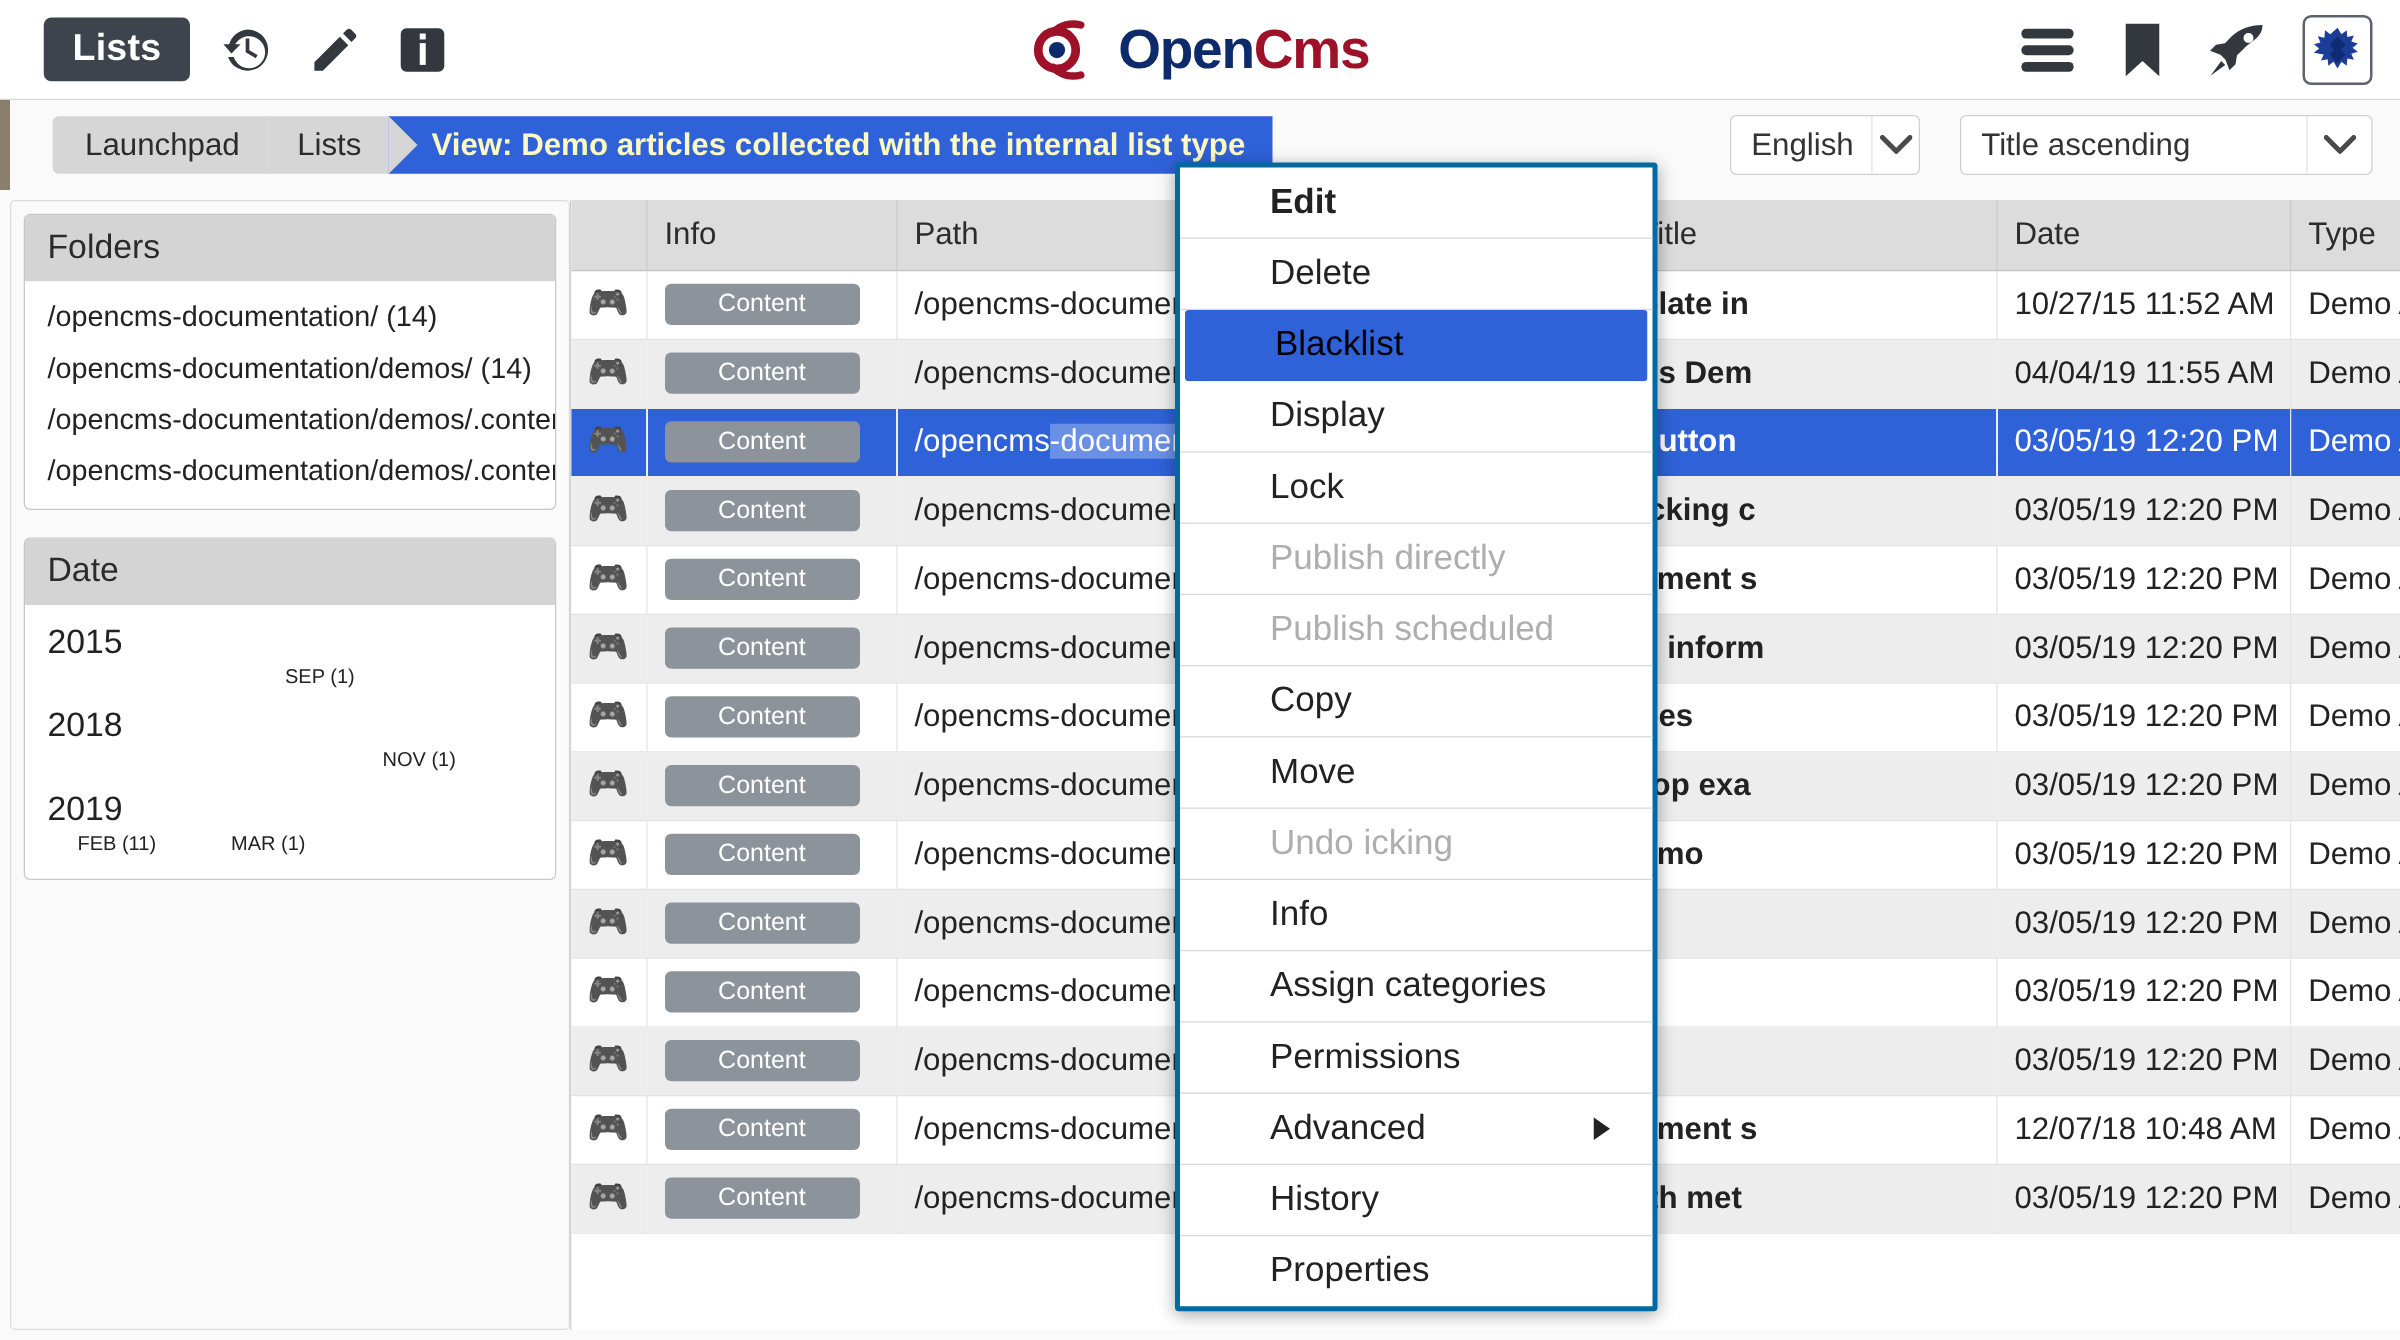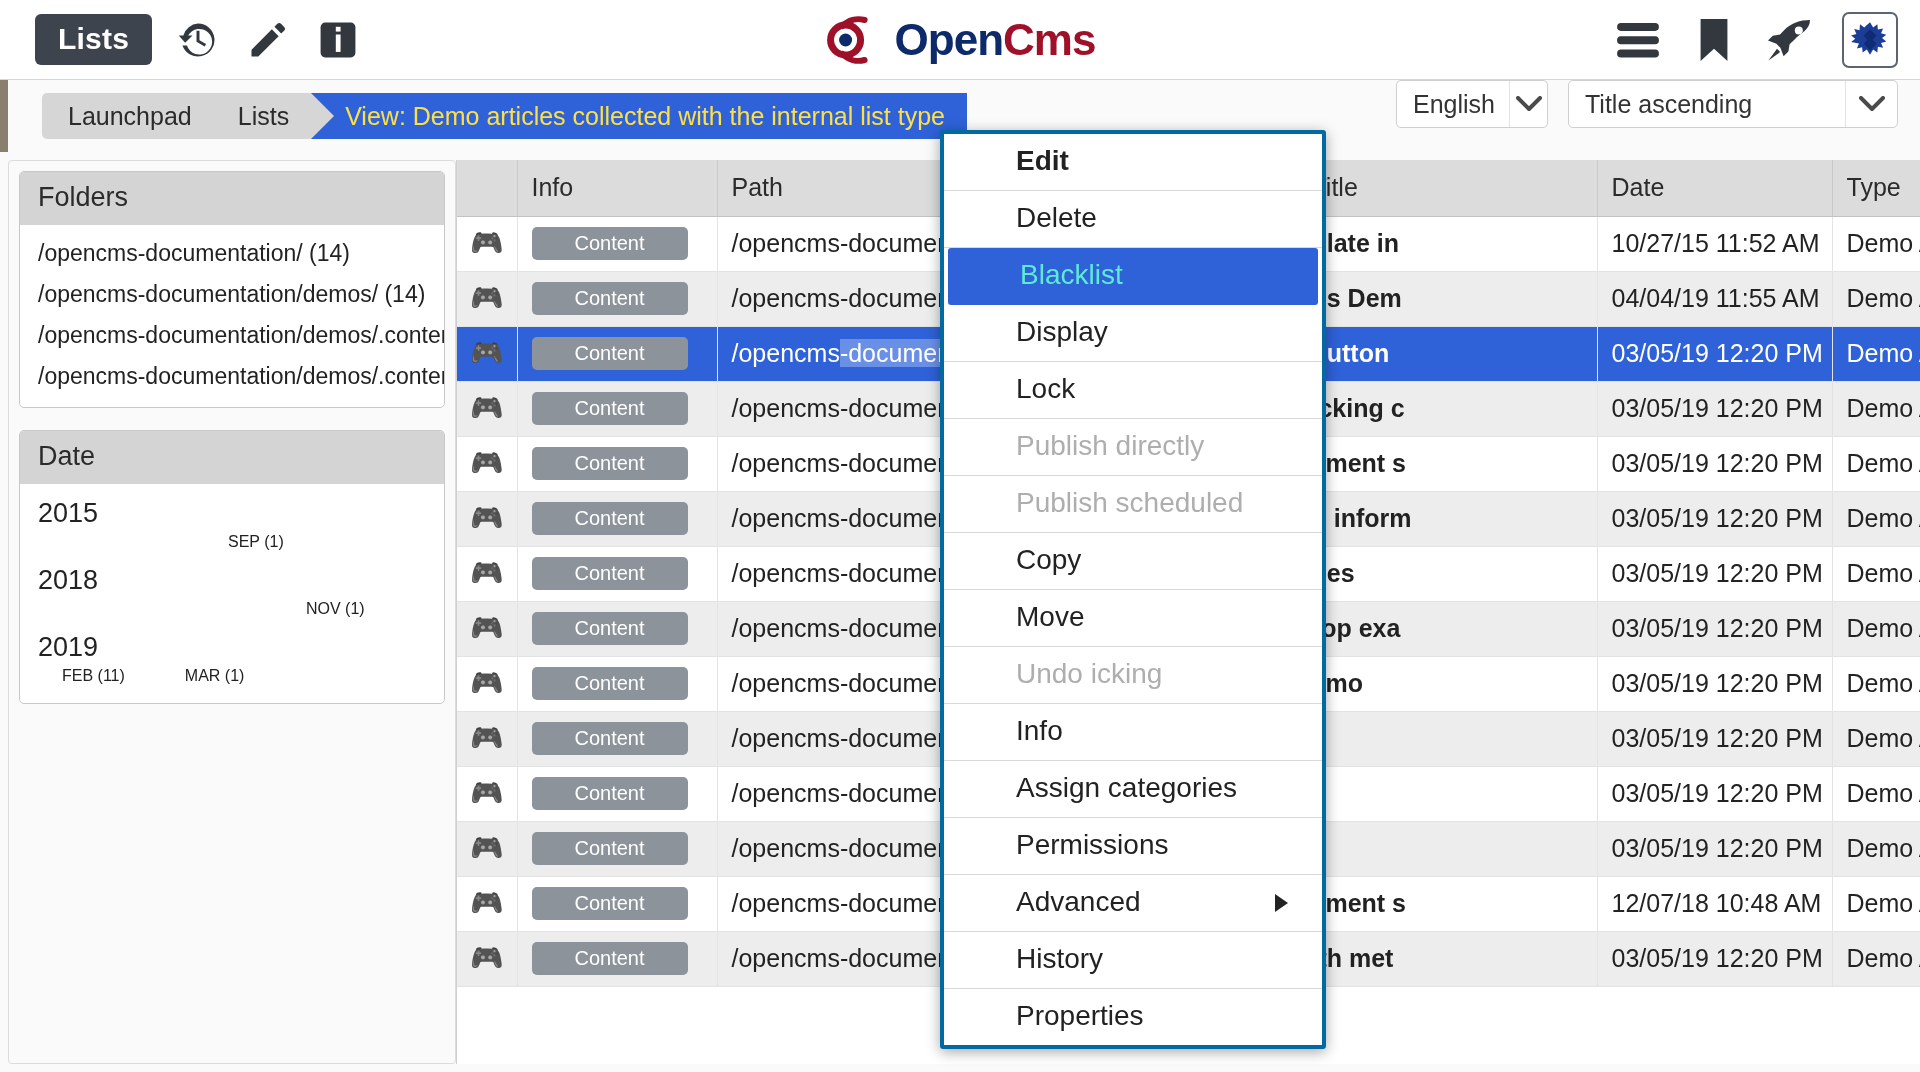--- a/index.html
+++ b/index.html
@@ -58,25 +58,25 @@
     font-size: 25px; height: 46px; padding: 0 22px 0 24px;
     white-space: nowrap;
   }
   .crumb:first-child { border-radius: 5px 0 0 5px; padding-left: 26px; }
   .crumb:after {
     content: ""; position: absolute; right: -23px; top: 0;
     width: 0; height: 0; z-index: 2;
     border-top: 23px solid transparent; border-bottom: 23px solid transparent;
     border-left: 23px solid #d6d6d6;
   }
-  .crumb.active { background: #2f62d8; color: #fde047; font-weight: normal; padding-left: 34px; }
+  .crumb.active { background: #2f62d8; color: #fef9c3; font-weight: bold; padding-left: 34px; }
   .crumb.active:after { border-left-color: #2f62d8; }
   .crumb.active:last-child:after { display: none; }
 
-  .ctrls { position: absolute; right: 22px; top: 80px; height: 72px; display: flex; gap: 20px; }
+  .ctrls { position: absolute; right: 22px; top: 80px; height: 72px; display: flex; align-items: center; gap: 32px; }
   .sel {
     height: 48px; background: #fff; border: 1px solid #cfcfcf; border-radius: 5px;
     display: flex; align-items: center; font-size: 25px; color: #333;
   }
   .sel .sel-val { padding: 0 14px 0 16px; white-space: nowrap; }
   .sel .sel-arrow {
     width: 52px; height: 100%; border-left: 1px solid #e2e2e2;
     display: flex; align-items: center; justify-content: center; color: #5a5a5a;
   }
   .sel-lang { width: 152px; }
@@ -151,21 +151,21 @@
     z-index: 50; box-shadow: 0 3px 14px rgba(0,0,0,.35);
   }
   .ctxitem {
     font-size: 28px; color: #222; padding: 11px 0 13px 72px;
     border-bottom: 1px solid #d8d8d8; cursor: pointer; position: relative;
     white-space: nowrap;
   }
   .ctxitem:last-child { border-bottom: none; }
   .ctxitem.bold { font-weight: bold; }
   .ctxitem.disabled { color: #aeaeae; cursor: default; }
-  .ctxitem.hl { background: #2f62d8; color: #5eead4; margin: 0 4px; border-bottom-color: transparent; border-radius: 3px; }
+  .ctxitem.hl { background: #2f62d8; color: #000000; margin: 0 4px; border-bottom-color: transparent; border-radius: 3px; }
   .ctxitem .arrow {
     position: absolute; right: 34px; top: 50%; transform: translateY(-50%);
     width: 0; height: 0; border-top: 9px solid transparent;
     border-bottom: 9px solid transparent; border-left: 13px solid #222;
   }
 </style>
 </head>
 <body>
 
 <div id="app">

